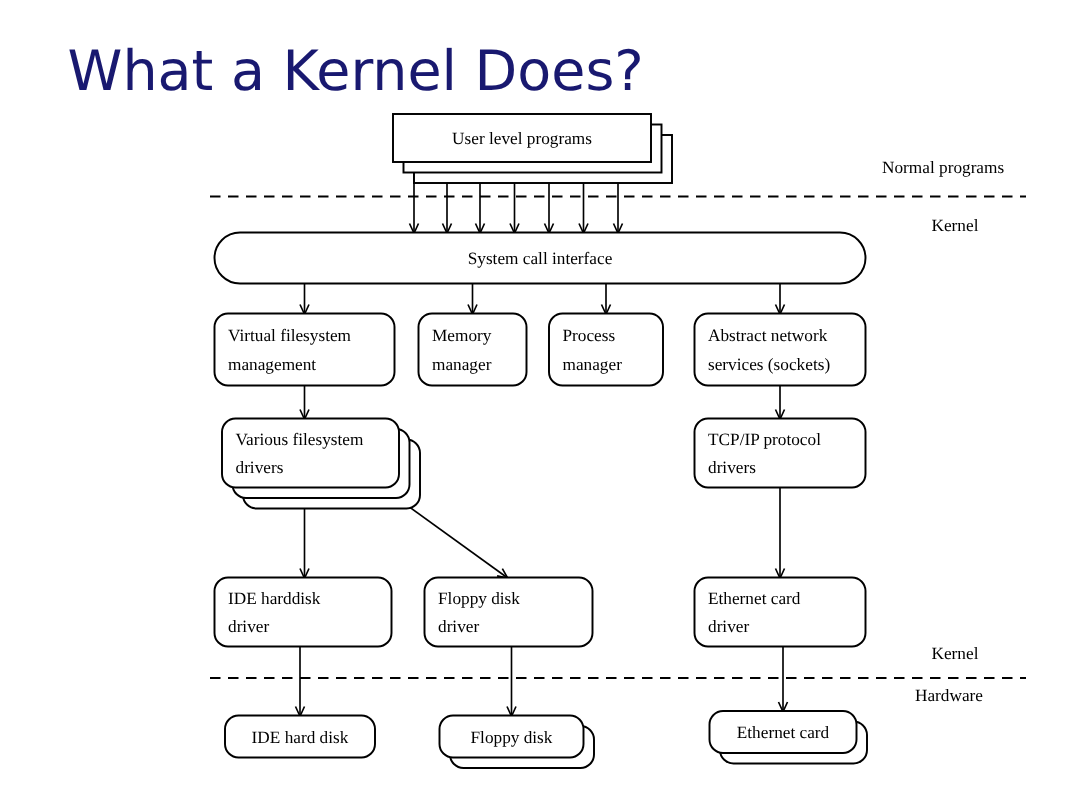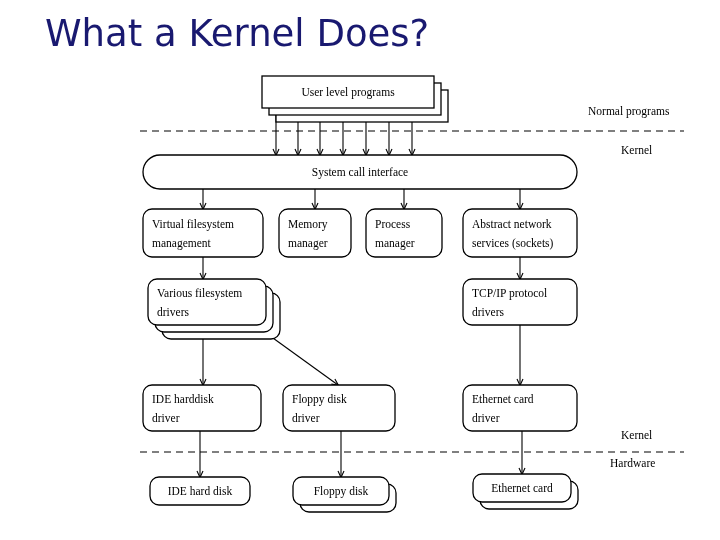--- a/index.html
+++ b/index.html
@@ -17,21 +17,21 @@
   #slide {
     position: absolute;
     left: 0; top: 0;
     width: 720px;
     height: 540px;
     background: #ffffff;
   }
   #slide-title {
     position: absolute;
     left: 45px;
-    top: 12px;
+    top: 26px;
     width: 640px;
     font-family: "DejaVu Sans", "Liberation Sans", sans-serif;
     font-size: 37px;
     font-weight: normal;
     color: #191970;
     letter-spacing: 0px;
     white-space: nowrap;
   }
   #diagram {
     position: absolute;

